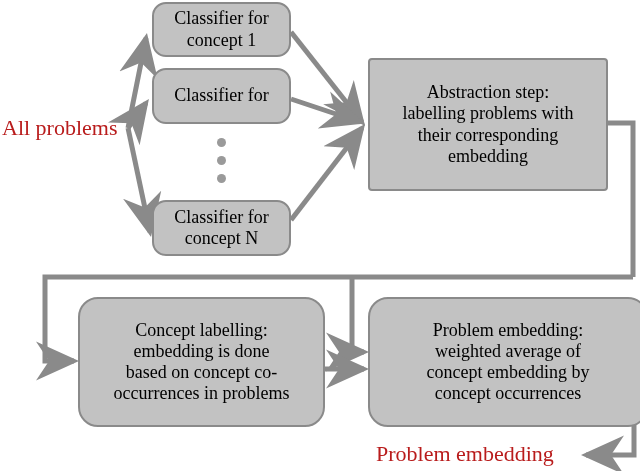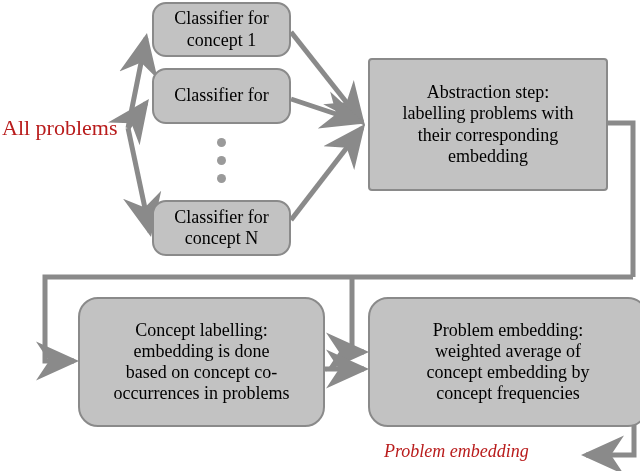--- a/index.html
+++ b/index.html
@@ -158,19 +158,19 @@
       <span>based on concept co-</span><br>
       <span>occurrences in problems</span>
     </span>
   </div>
 
   <div class="node" style="left:368px; top:297px; width:280px; height:130px; font-size:18px; border-radius:20px;">
     <span class="label">
       <span>Problem embedding:</span><br>
       <span>weighted average of</span><br>
       <span>concept embedding by</span><br>
-      <span>concept frequencies</span>
+      <span>concept occurrences</span>
     </span>
   </div>
 
-  <div class="plain-text" style="left:384px; top:441px; font-size:18px;font-style:italic;">Problem embedding</div>
+  <div class="plain-text" style="left:376px; top:441px; font-size:22px;">Problem embedding</div>
 
 </div>
 
 </body></html>

